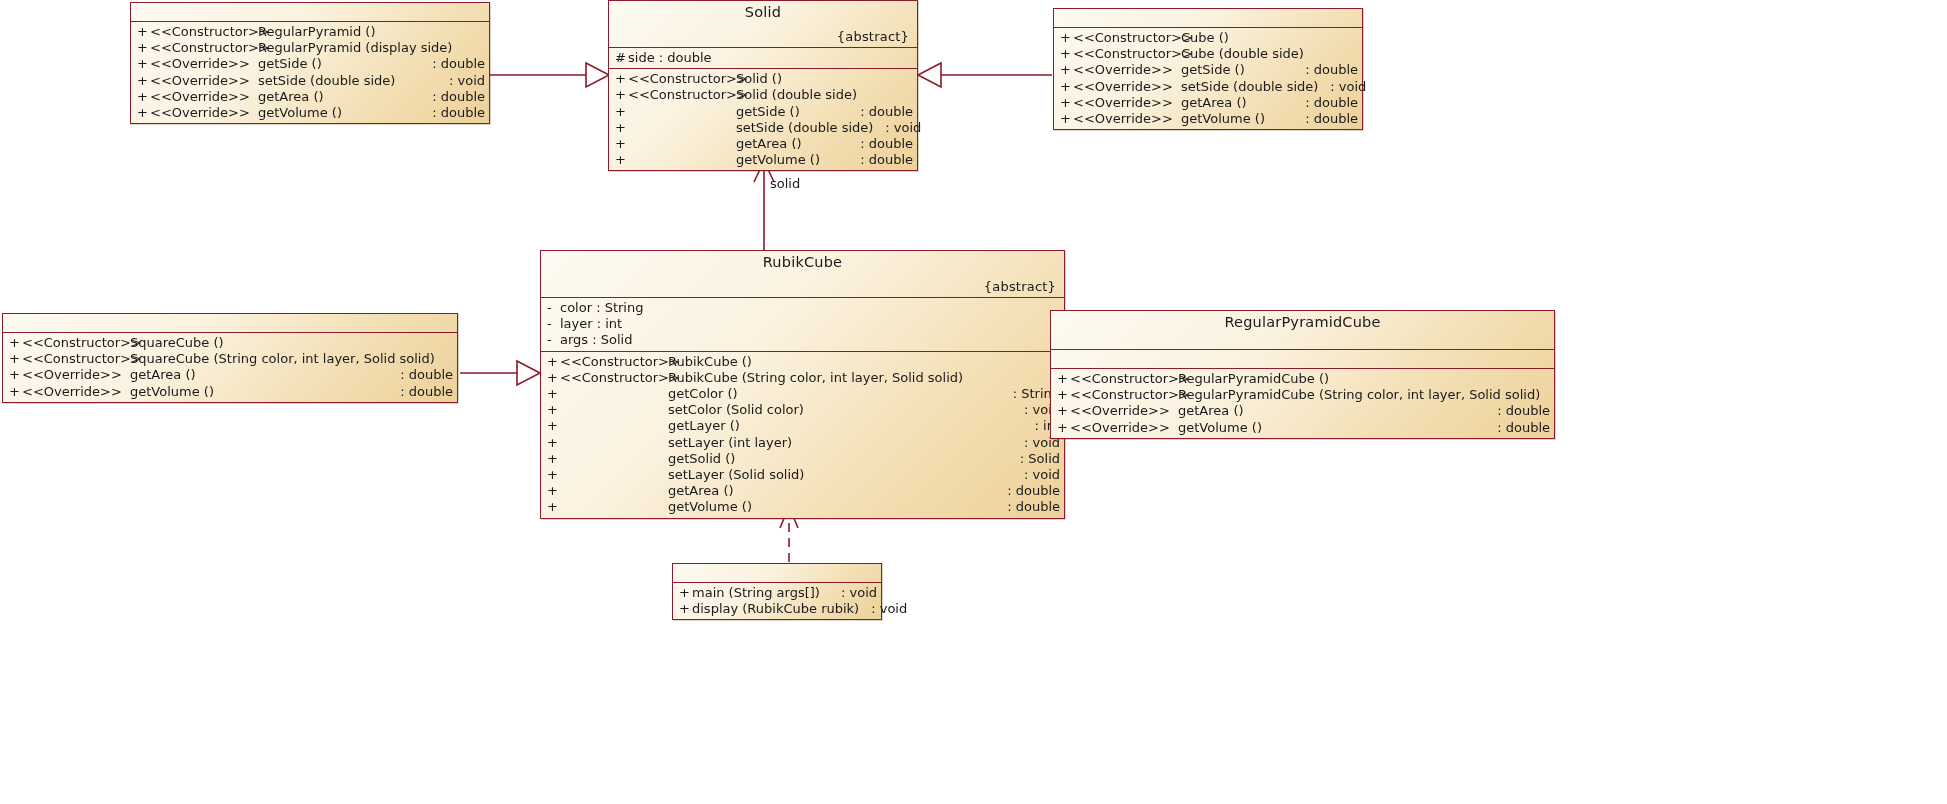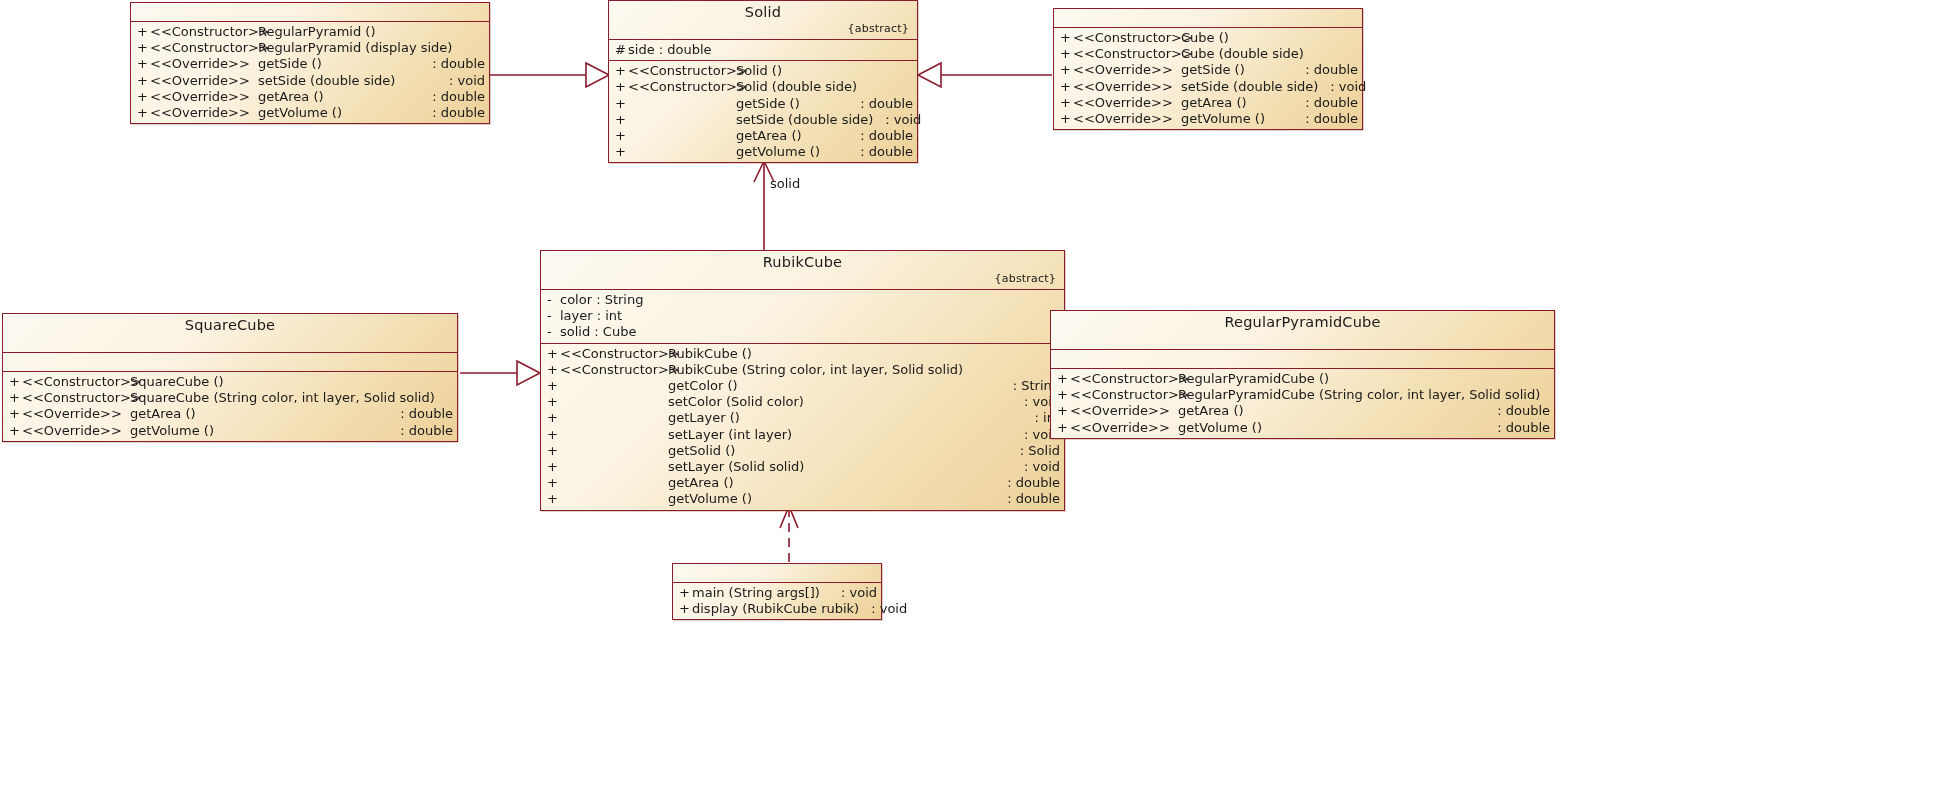--- a/index.html
+++ b/index.html
@@ -38,23 +38,24 @@
     padding: 3px 6px 2px 6px;
     text-align: center;
     font-size: 14.5px;
     color: #1a1a1a;
     letter-spacing: 0.2px;
     line-height: 17px;
   }
   .uml-name .abstract-tag {
     display: block;
     text-align: right;
-    font-size: 11px;
+    font-size: 13px;
     line-height: 16px;
     padding-right: 2px;
+    margin-top: 8px;
   }
   .uml-name .spacer-line {
     display: block;
     height: 16px;
   }
   .uml-attrs {
     box-sizing: border-box;
     border-bottom: 1px solid #8b1a2b;
     padding: 2px 0 2px 0;
     min-height: 17px;
@@ -296,21 +297,21 @@
       <div class="row attr-row">
         <span class="vis">-</span>
         <span class="sig">color  : String</span>
       </div>
       <div class="row attr-row">
         <span class="vis">-</span>
         <span class="sig">layer  : int</span>
       </div>
       <div class="row attr-row">
         <span class="vis">-</span>
-        <span class="sig">solid   : Cube</span>
+        <span class="sig">args   : Solid</span>
       </div>
     </div>
     <div class="uml-ops">
       <div class="row">
         <span class="vis">+</span>
         <span class="stereo">&lt;&lt;Constructor&gt;&gt;</span>
         <span class="sig">RubikCube ()</span>
         <span class="rettype"></span>
       </div>
       <div class="row">
@@ -364,24 +365,20 @@
       <div class="row">
         <span class="vis">+</span>
         <span class="stereo"></span>
         <span class="sig">getVolume ()</span>
         <span class="rettype">: double</span>
       </div>
     </div>
   </div>
 
   <div class="uml-class" style="left:2px; top:313px; width:456px;">
-    <div class="uml-name">
-      <span>SquareCube</span>
-      <span class="spacer-line"></span>
-    </div>
     <div class="uml-attrs empty"></div>
     <div class="uml-ops">
       <div class="row">
         <span class="vis">+</span>
         <span class="stereo">&lt;&lt;Constructor&gt;&gt;</span>
         <span class="sig">SquareCube ()</span>
         <span class="rettype"></span>
       </div>
       <div class="row">
         <span class="vis">+</span>

